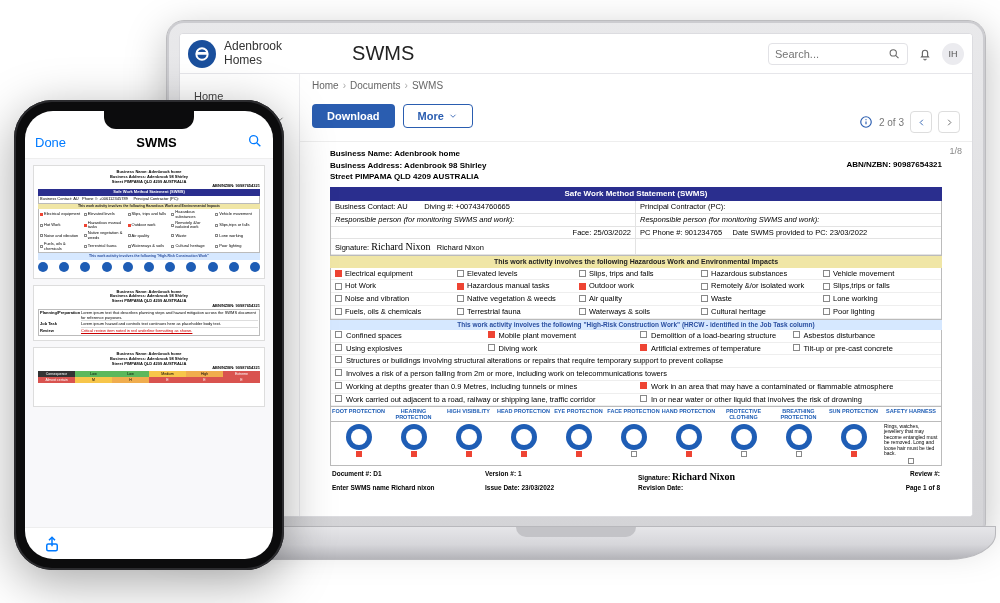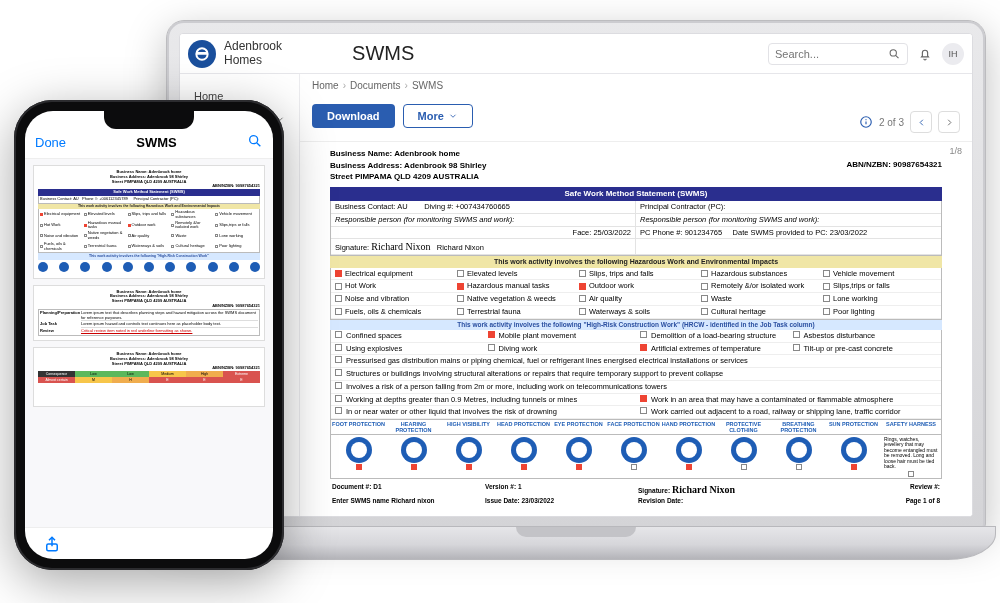--- a/index.html
+++ b/index.html
@@ -608,45 +608,41 @@
                   <div>
                     <span class="cb red"></span>
                     <span>Artificial extremes of temperature</span>
                   </div>
                   <div>
                     <span class="cb"></span>
                     <span>Tilt-up or pre-cast concrete</span>
                   </div>
                   <div class="full-row">
                     <span class="cb"></span>
-                    <span>Pressurised gas distribution mains or piping chemical, fuel or refrigerant lines energised electrical installations or services</span>
-                  </div>
-                  <div class="full-row">
-                    <span class="cb"></span>
                     <span>Structures or buildings involving structural alterations or repairs that require temporary support to prevent collapse</span>
                   </div>
                   <div class="full-row">
                     <span class="cb"></span>
                     <span>Involves a risk of a person falling from 2m or more, including work on telecommunications towers</span>
                   </div>
                   <div style="grid-column: span 2;">
                     <span class="cb"></span>
                     <span>Working at depths greater than 0.9 Metres, including tunnels or mines</span>
                   </div>
                   <div style="grid-column: span 2;">
                     <span class="cb red"></span>
                     <span>Work in an area that may have a contaminated or flammable atmosphere</span>
                   </div>
                   <div style="grid-column: span 2;">
                     <span class="cb"></span>
+                    <span>Work carried out adjacent to a road, railway or shipping lane, traffic corridor</span>
+                  </div>
+                  <div style="grid-column: span 2;">
+                    <span class="cb"></span>
                     <span>In or near water or other liquid that involves the risk of drowning</span>
-                  </div>
-                  <div style="grid-column: span 2;">
-                    <span class="cb"></span>
-                    <span>Work carried out adjacent to a road, railway or shipping lane, traffic corridor</span>
                   </div>
                 </div>
 
               <div class="ppe-labels" id="ppe-labels">
                   <div>Foot Protection</div>
                   <div>Hearing Protection</div>
                   <div>High Visibility</div>
                   <div>Head Protection</div>
                   <div>Eye Protection</div>
                   <div>Face Protection</div>

